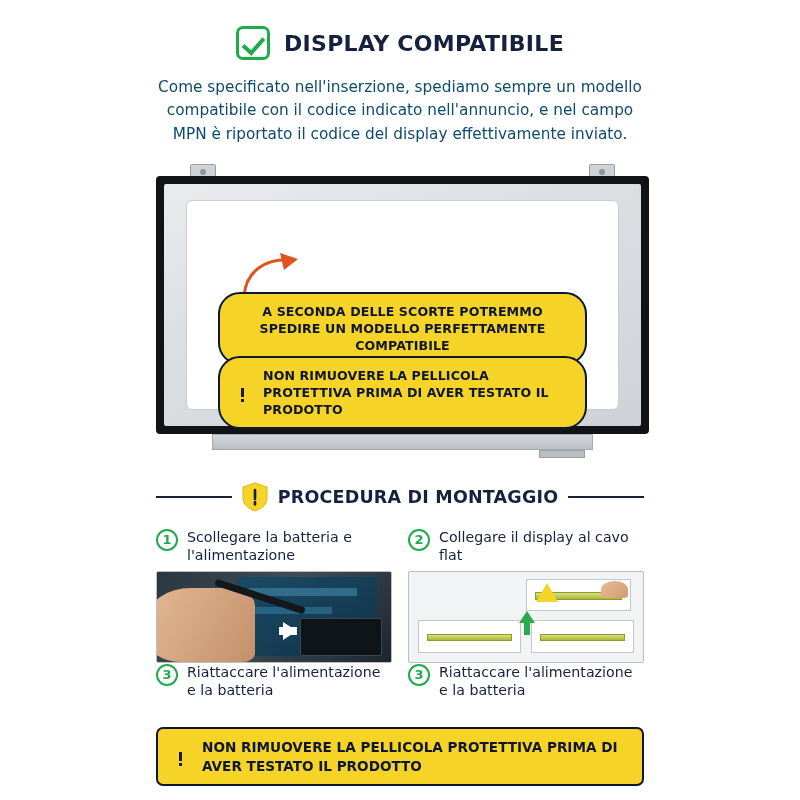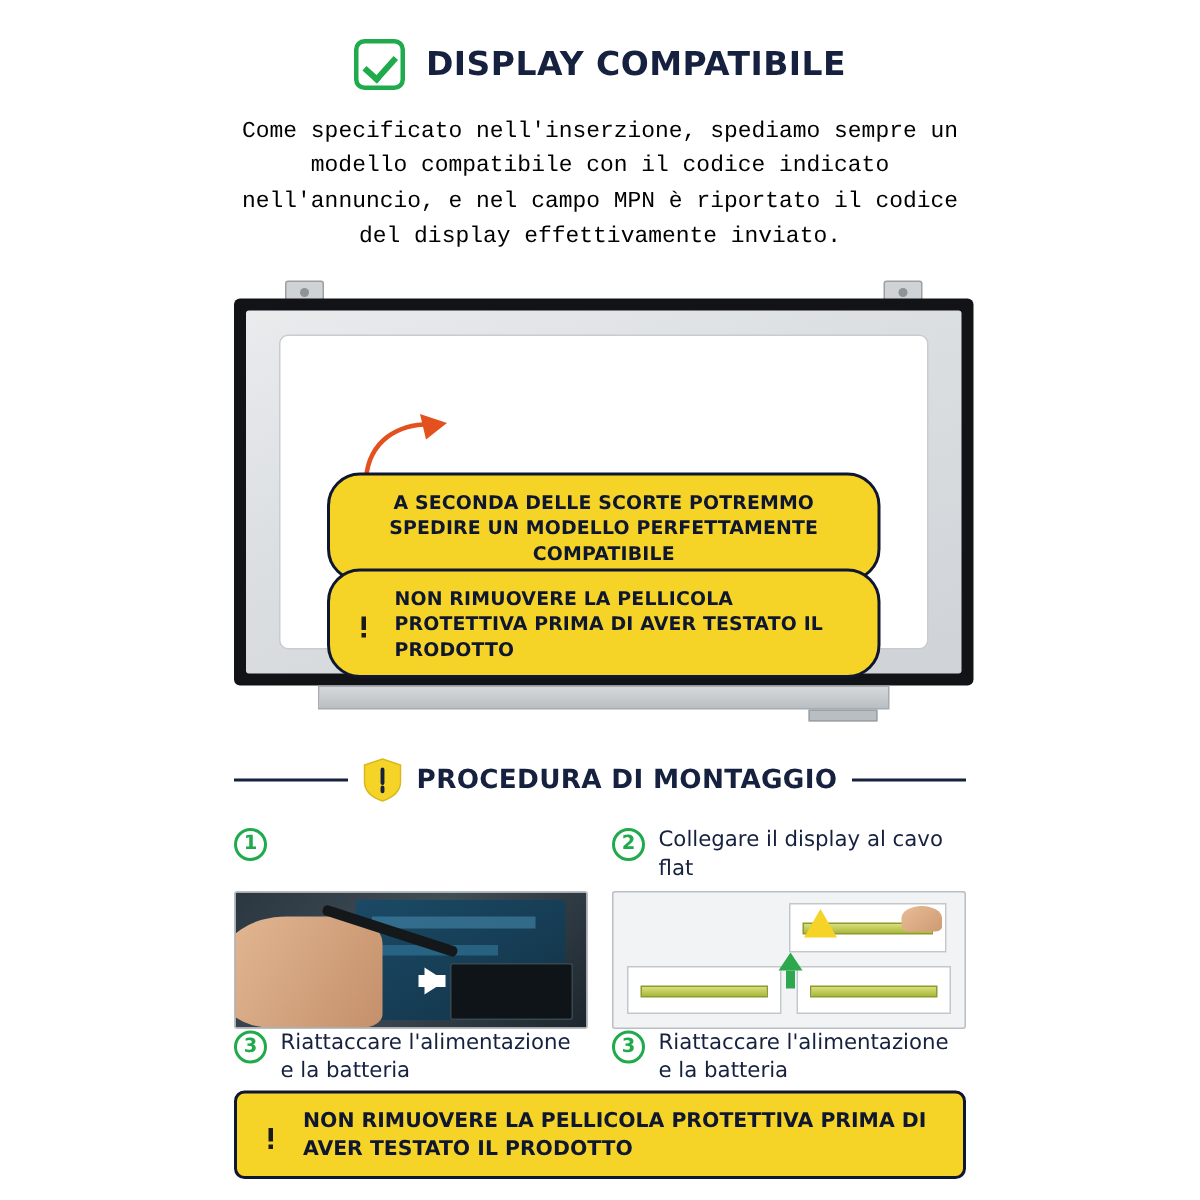--- a/index.html
+++ b/index.html
@@ -75,22 +75,21 @@
     letter-spacing: .3px;
     color: #16213f;
     white-space: nowrap;
   }
 
   .intro {
     margin: 16px 8px 0 8px;
     text-align: center;
     font-size: 15.3px;
     line-height: 1.52;
-    color: #000000;
-    font-family: Liberation Mono, monospace;
+    color: #0c4a6e;
   }
 
   
   .panel-wrap {
     position: relative;
     margin: 18px 3px 0 8px;
     height: 300px;
   }
   .bracket {
     position: absolute;
@@ -515,20 +514,21 @@
         <path d="M13 8 V17 M13 20 v2.5" stroke="#16213f" stroke-width="2.6" stroke-linecap="round"></path>
       </svg>
       <span class="proc-title">PROCEDURA DI MONTAGGIO</span>
       <span class="proc-line"></span>
     </div>
 
     <div class="steps-grid">
 
       <div class="step-text">
         <span class="step-num">1</span>
+        <span>Scollegare la batteria e l'alimentazione</span>
       </div>
 
       <div class="step-text">
         <span class="step-num">2</span>
         <span>Collegare il display al cavo flat</span>
       </div>
 
       <div class="step-img img-a">
         <span class="mobo"></span>
         <span class="battery"></span>

